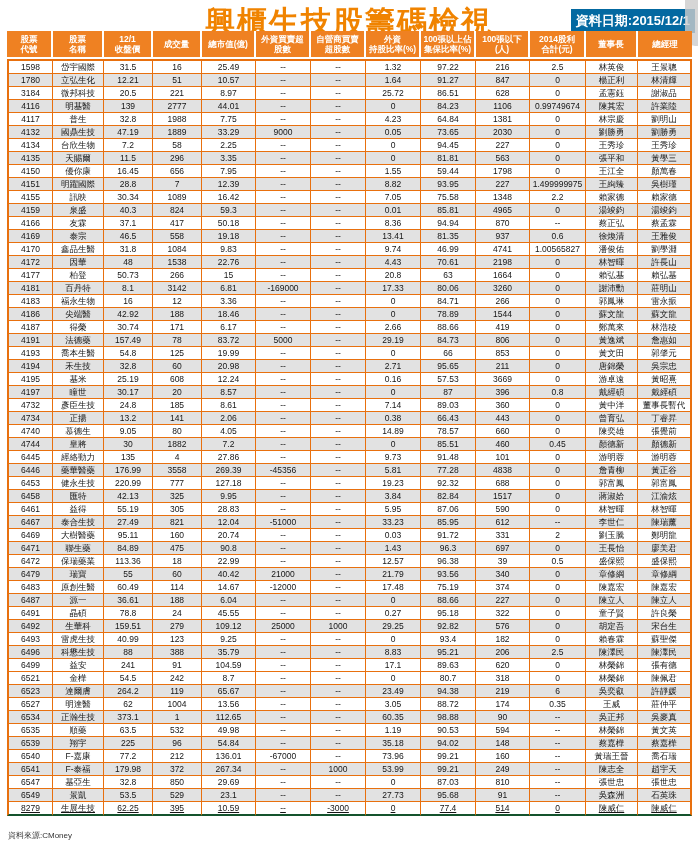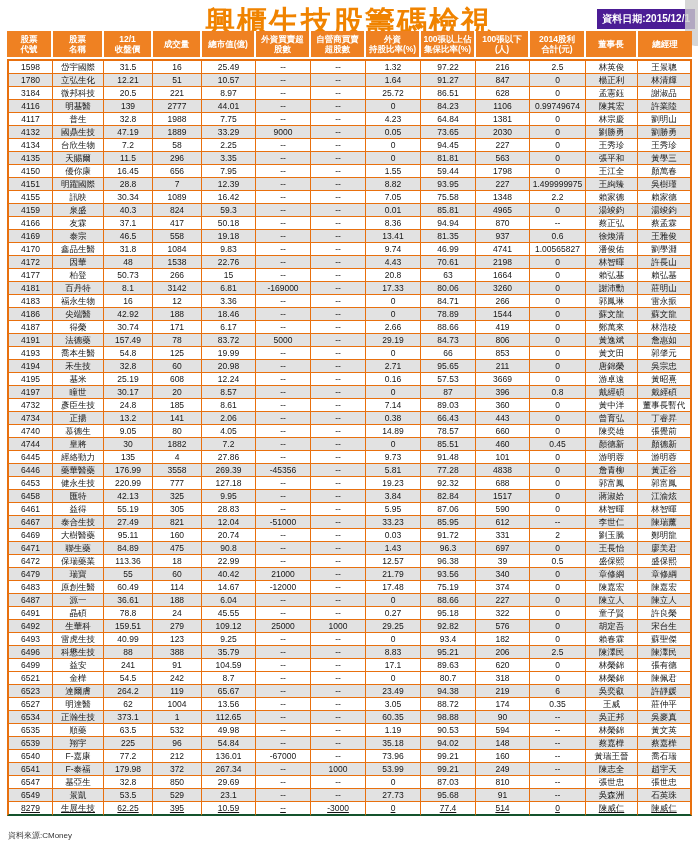--- a/index.html
+++ b/index.html
@@ -13,22 +13,22 @@
   }
   .page { position: relative; width: 698px; height: 855px; background: #fff; }
   .title {
     position: absolute; top: 2px; left: 0; right: 0;
     text-align: center;
     font-size: 30px; font-weight: bold;
     color: #f08300; letter-spacing: 2px;
   }
   .datebox {
     position: absolute; top: 9px; right: 3px;
-    background: #4c1d95; color: #ffffff;
-    font-size: 10px; font-weight: bold;
+    background: #0369a1; color: #ffffff;
+    font-size: 13px; font-weight: bold;
     padding: 3px 5px;
   }
   .corner {
     position: absolute; top: 0; right: 0;
     width: 13px; height: 46px;
     background: #cccccc;
     border-radius: 0 0 0 10px;
     opacity: .8;
   }
   table.stock {

